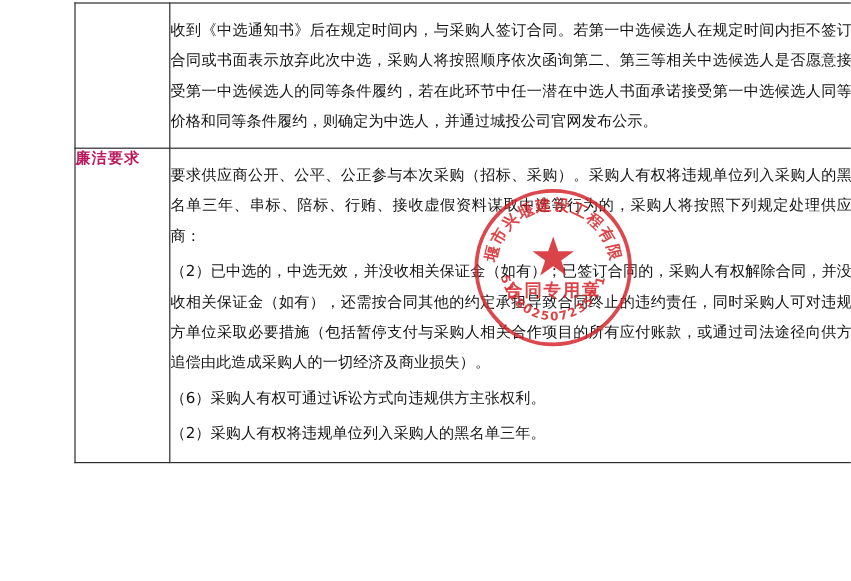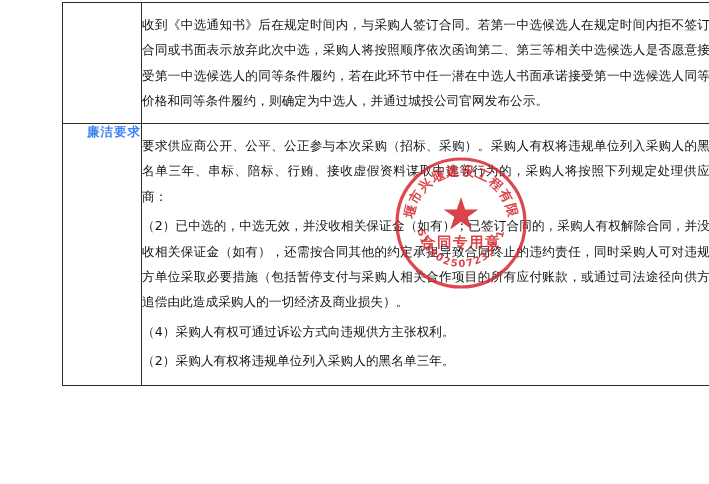--- a/index.html
+++ b/index.html
@@ -42,26 +42,26 @@
   }
 
   .col-label {
     width: 78px;
   }
   .col-body {
     width: 568px;
   }
 
   .label-cell {
-    text-align: right;
+    text-align: left;
     vertical-align: middle;
     font-weight: bold;
     font-size: 12.5px;
     letter-spacing: 1px;
-    color: #3b82f6;
+    color: #be185d;
   }
 
   .body-cell {
     padding: 10px 12px 10px 14px;
   }
 
   .para {
     font-size: 12.6px;
     line-height: 2.02;
     text-align: justify;
@@ -114,21 +114,21 @@
         <td class="col-label label-cell"></td>
         <td class="col-body body-cell">
           <p class="para">收到《中选通知书》后在规定时间内，与采购人签订合同。若第一中选候选人在规定时间内拒不签订合同或书面表示放弃此次中选，采购人将按照顺序依次函询第二、第三等相关中选候选人是否愿意接受第一中选候选人的同等条件履约，若在此环节中任一潜在中选人书面承诺接受第一中选候选人同等价格和同等条件履约，则确定为中选人，并通过城投公司官网发布公示。</p>
         </td>
       </tr>
       <tr class="row-2">
         <td class="col-label label-cell">廉洁要求</td>
         <td class="col-body body-cell">
           <p class="para">要求供应商公开、公平、公正参与本次采购（招标、采购）。采购人有权将违规单位列入采购人的黑名单三年、串标、陪标、行贿、接收虚假资料谋取中选等行为的，采购人将按照下列规定处理供应商：</p>
           <p class="para">（2）已中选的，中选无效，并没收相关保证金（如有）；已签订合同的，采购人有权解除合同，并没收相关保证金（如有），还需按合同其他的约定承担导致合同终止的违约责任，同时采购人可对违规方单位采取必要措施（包括暂停支付与采购人相关合作项目的所有应付账款，或通过司法途径向供方追偿由此造成采购人的一切经济及商业损失）。</p>
-          <p class="para">（4）采购人有权可通过诉讼方式向违规供方主张权利。</p>
+          <p class="para">（6）采购人有权可通过诉讼方式向违规供方主张权利。</p>
           <p class="para">（2）采购人有权将违规单位列入采购人的黑名单三年。</p>
         </td>
       </tr>
     </tbody>
   </table>
 
   <div class="seal">
     <svg width="136" height="136" viewBox="0 0 136 136" xmlns="http://www.w3.org/2000/svg">
       <defs>
         <path id="sealArcTop" d="M 20,68 A 48,48 0 0 1 116,68"></path>

